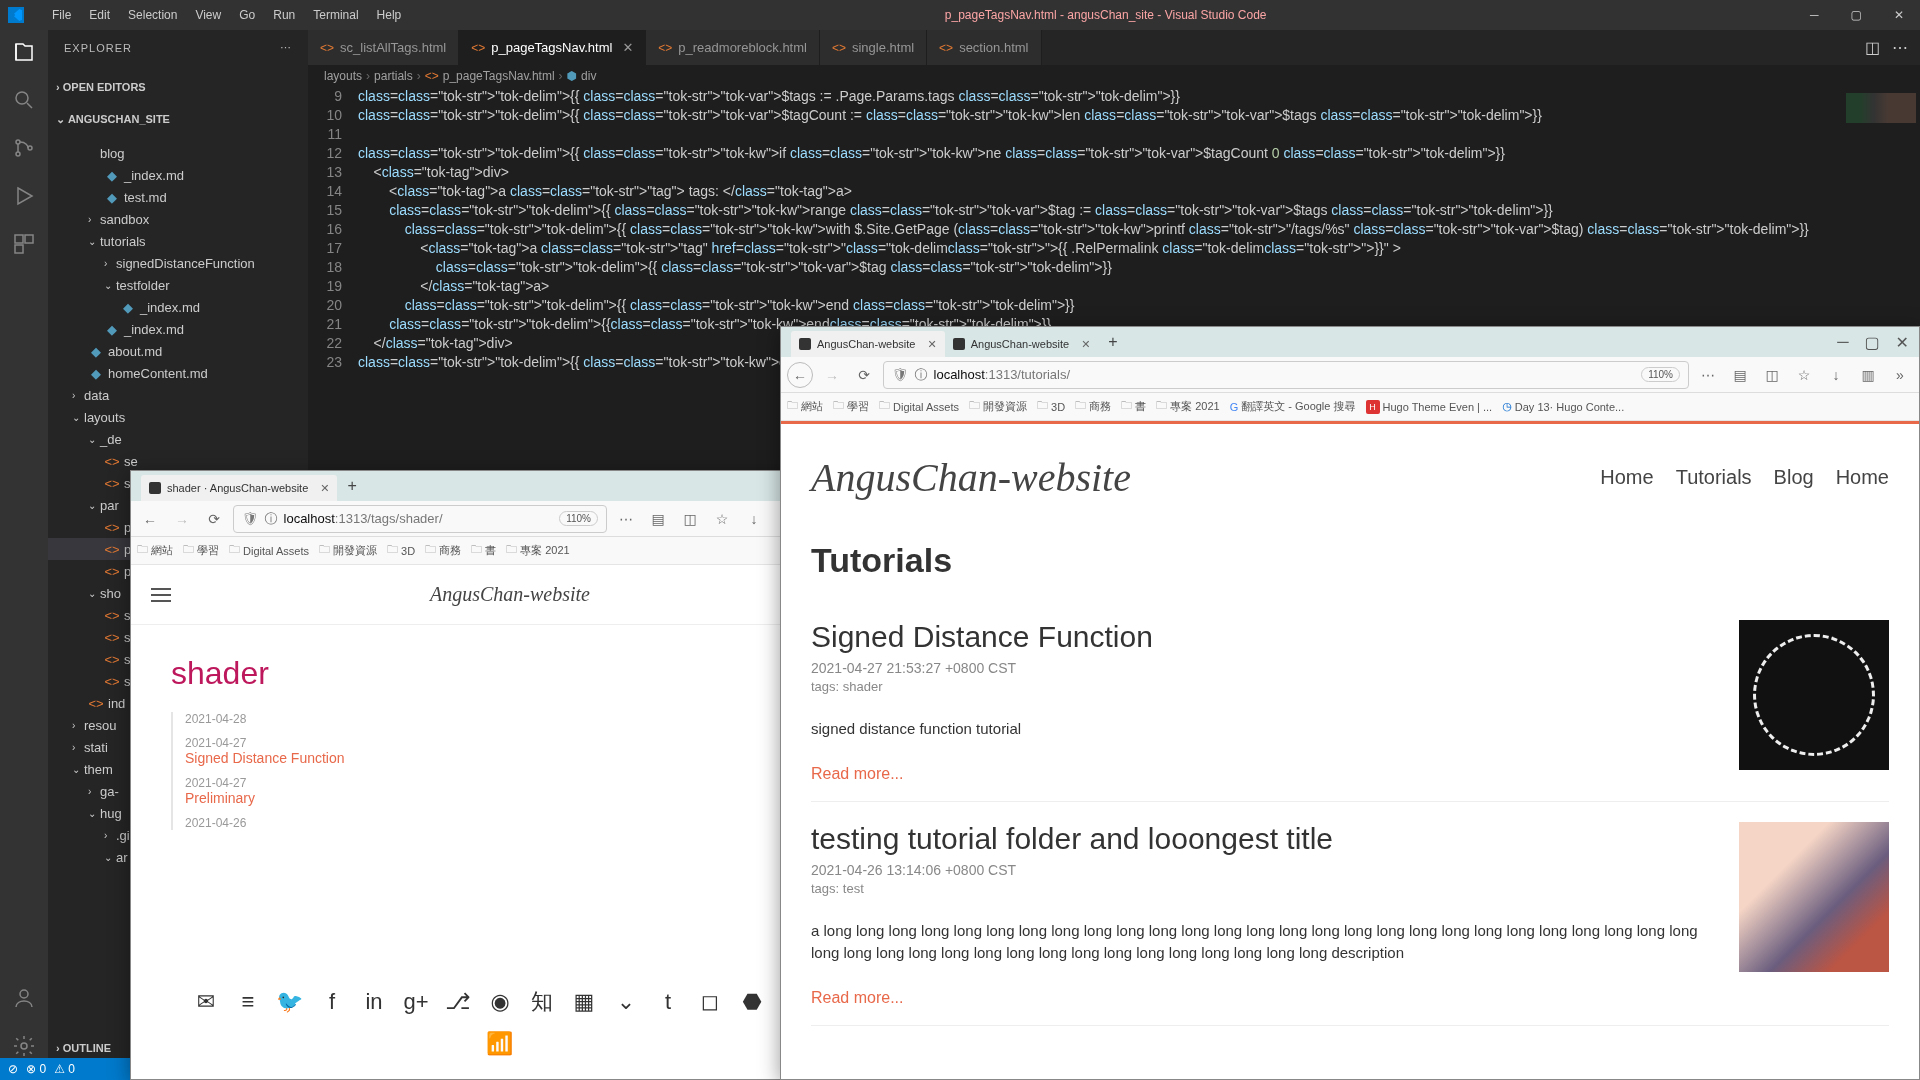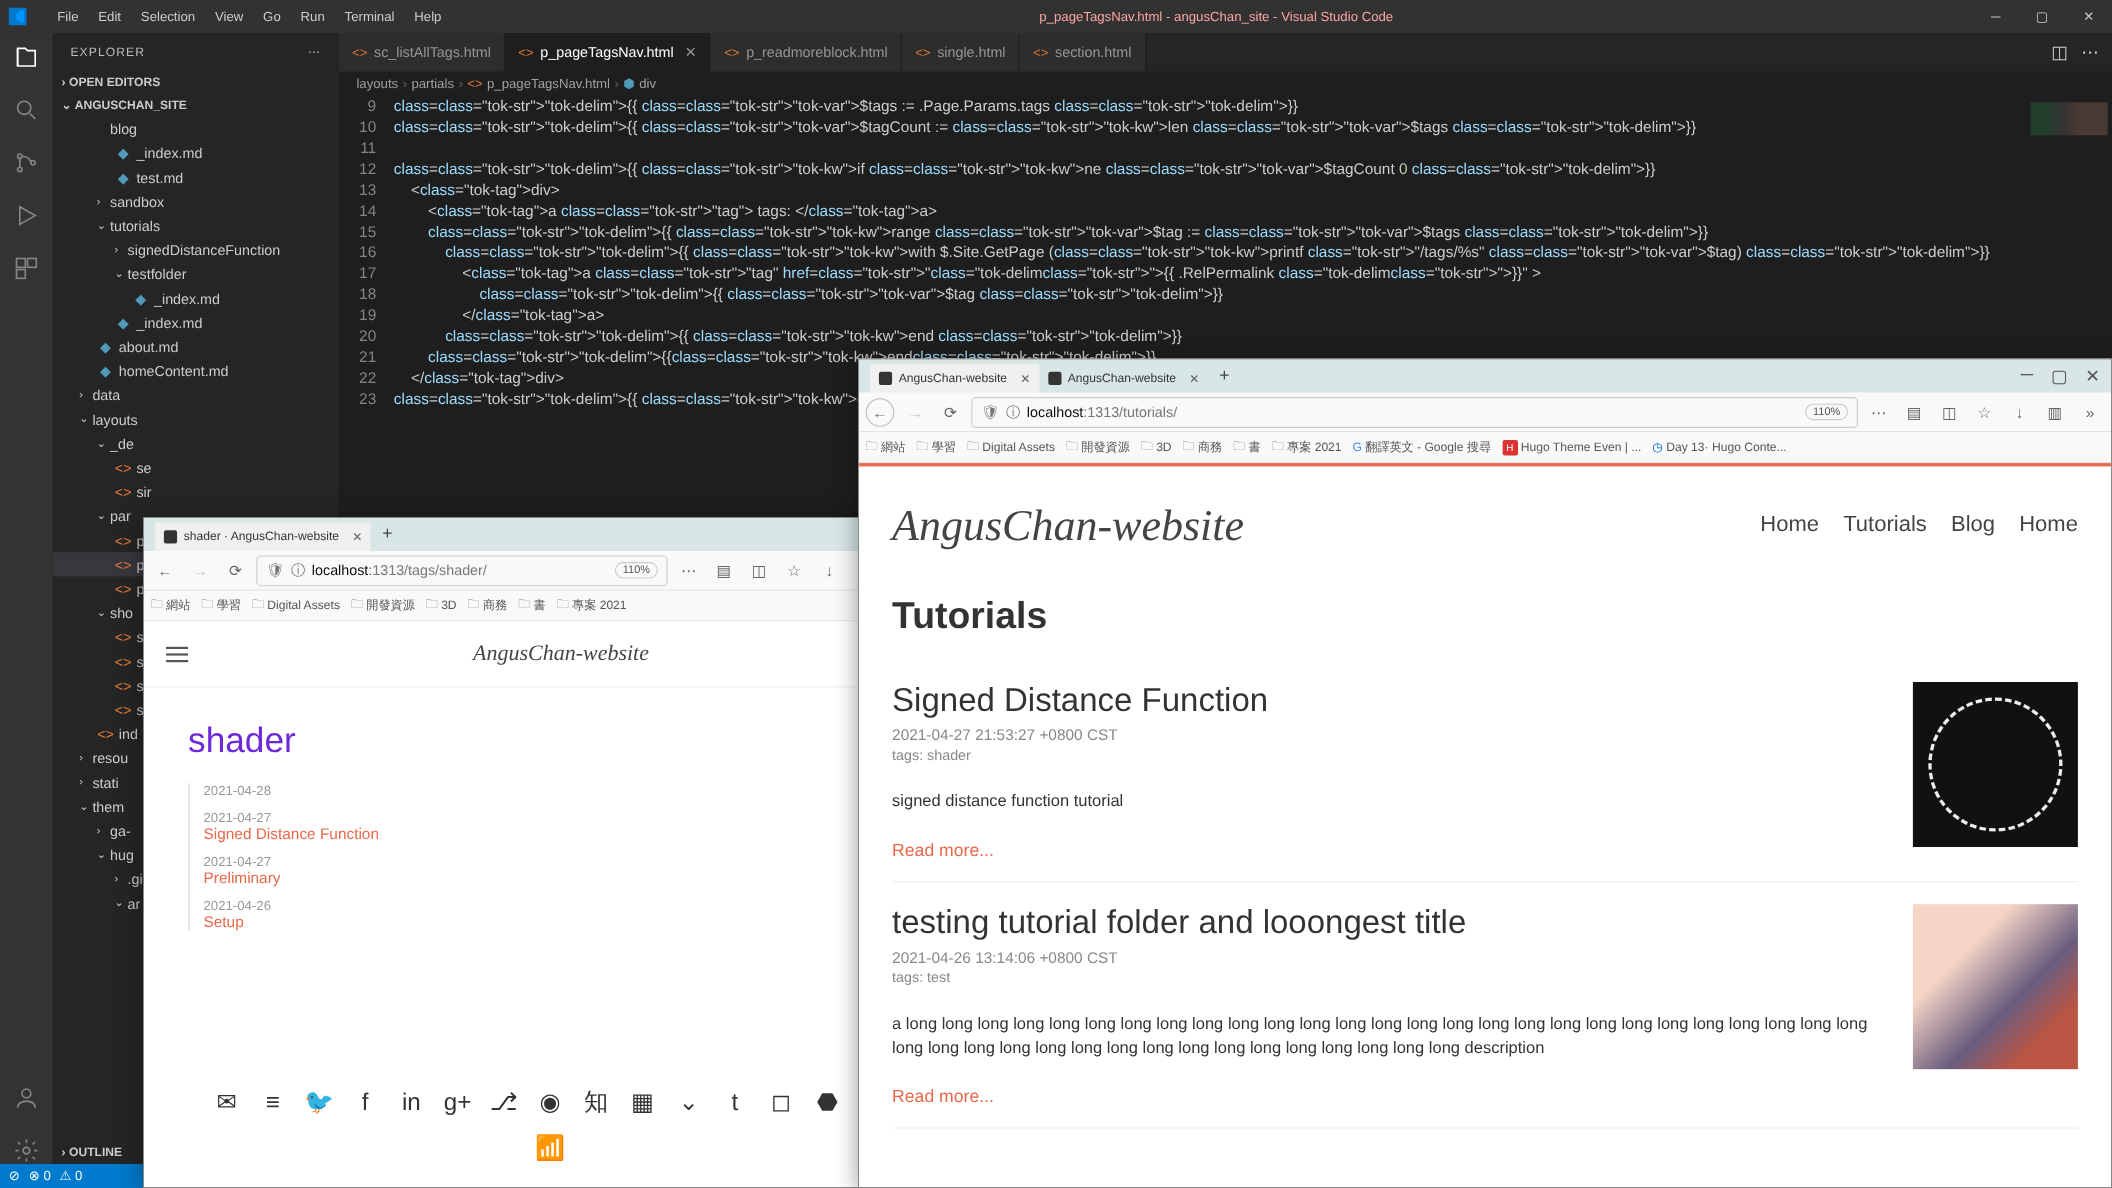--- a/index.html
+++ b/index.html
@@ -14,21 +14,21 @@
 .titlebar .win-controls { display: flex; gap: 16px; color: #ccc; }
 .titlebar .win-controls span { padding: 4px 8px; cursor: pointer; }
 
 
 .vscode-body { display: flex; height: calc(100% - 52px); }
 .activity-bar { width: 48px; background: #333; display: flex; flex-direction: column; align-items: center; padding-top: 10px; gap: 24px; }
 .activity-bar .icon { width: 24px; height: 24px; color: #858585; cursor: pointer; }
 .activity-bar .icon.active { color: #fff; }
 .activity-bar .spacer { flex: 1; }
 
-.sidebar { width: 260px; background: #252526; display: flex; flex-direction: column; font-size: 13px; }
+.sidebar { width: 260px; background: #252526; display: flex; flex-direction: column; font-size: 13px; gap: 12px; }
 .sidebar-header { height: 35px; display: flex; align-items: center; justify-content: space-between; padding: 0 16px; color: #bbb; font-size: 11px; letter-spacing: 1px; }
 .sidebar-section { padding: 4px 8px; font-size: 11px; font-weight: bold; color: #ccc; cursor: pointer; }
 .tree { flex: 1; overflow: hidden; }
 .tree-item { display: flex; align-items: center; height: 22px; padding-left: 12px; color: #ccc; cursor: pointer; font-size: 13px; }
 .tree-item.selected { background: #37373d; }
 .tree-item .chev { width: 12px; font-size: 10px; color: #ccc; }
 .tree-item .fico { width: 16px; margin-right: 4px; text-align: center; }
 .indent1 { padding-left: 24px; } .indent2 { padding-left: 40px; } .indent3 { padding-left: 56px; } .indent4 { padding-left: 72px; }
 .fico.html { color: #e37933; } .fico.md { color: #519aba; }
 
@@ -73,21 +73,21 @@
 .bm .bmf { color: #888; }
 .browser-content { flex: 1; background: #fff; overflow: hidden; position: relative; }
 
 
 .small-site { padding: 0; color: #333; }
 .small-site .mobile-header { display: flex; align-items: center; padding: 18px 20px; border-bottom: 1px solid #eee; position: relative; }
 .hamburger { width: 20px; height: 14px; display: flex; flex-direction: column; justify-content: space-between; cursor: pointer; }
 .hamburger span { height: 2px; background: #555; }
 .small-site .site-title { flex:1; text-align: center; font-family: 'Segoe Script', cursive; font-style: italic; font-size: 20px; color: #444; }
 .shader-content { padding: 30px 40px; }
-.shader-content h1 { font-size: 32px; font-weight: 400; color: #6d28d9; margin-bottom: 20px; }
+.shader-content h1 { font-size: 32px; font-weight: 400; color: #be185d; margin-bottom: 20px; }
 .post-list { border-left: 2px solid #e5e5e5; padding-left: 12px; }
 .post-list .post-date { font-size: 12px; color: #999; margin-top: 10px; }
 .post-list .post-title { font-size: 14px; color: #e8684a; }
 .social-row { position: absolute; bottom: 14px; left: 0; right: 0; display: flex; flex-wrap: wrap; justify-content: center; gap: 16px; padding: 8px 12px; }
 .social-row span { width: 26px; height: 26px; color: #333; font-size: 22px; display:flex; align-items:center; justify-content:center; }
 .social-row .rss { width:100%; text-align:center; }
 
 
 .big-site { padding: 0 30px; color: #333; }
 .big-site .site-header { display: flex; align-items: center; margin-top: 30px; }
@@ -460,21 +460,20 @@
     </div>
     <div class="shader-content">
       <h1>shader</h1>
       <div class="post-list" id="post-list">
           <div class="post-date">2021-04-28</div>
           <div class="post-date">2021-04-27</div>
           <div class="post-title">Signed Distance Function</div>
           <div class="post-date">2021-04-27</div>
           <div class="post-title">Preliminary</div>
           <div class="post-date">2021-04-26</div>
-          <div class="post-title">Setup</div>
         </div>
     </div>
     <div class="social-row">
       <span>✉</span>
       <span>≡</span>
       <span>🐦</span>
       <span>f</span>
       <span>in</span>
       <span>g+</span>
       <span>⎇</span>

